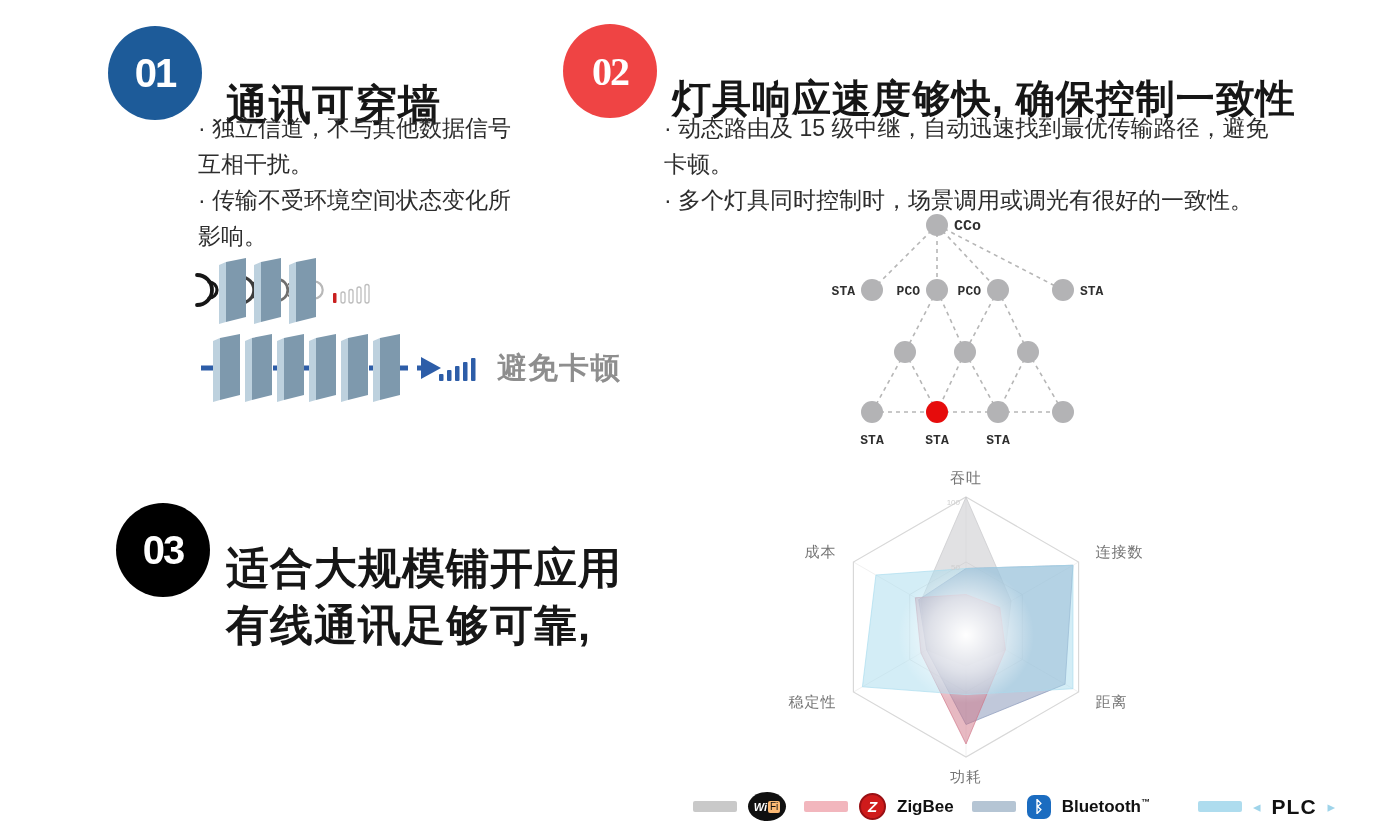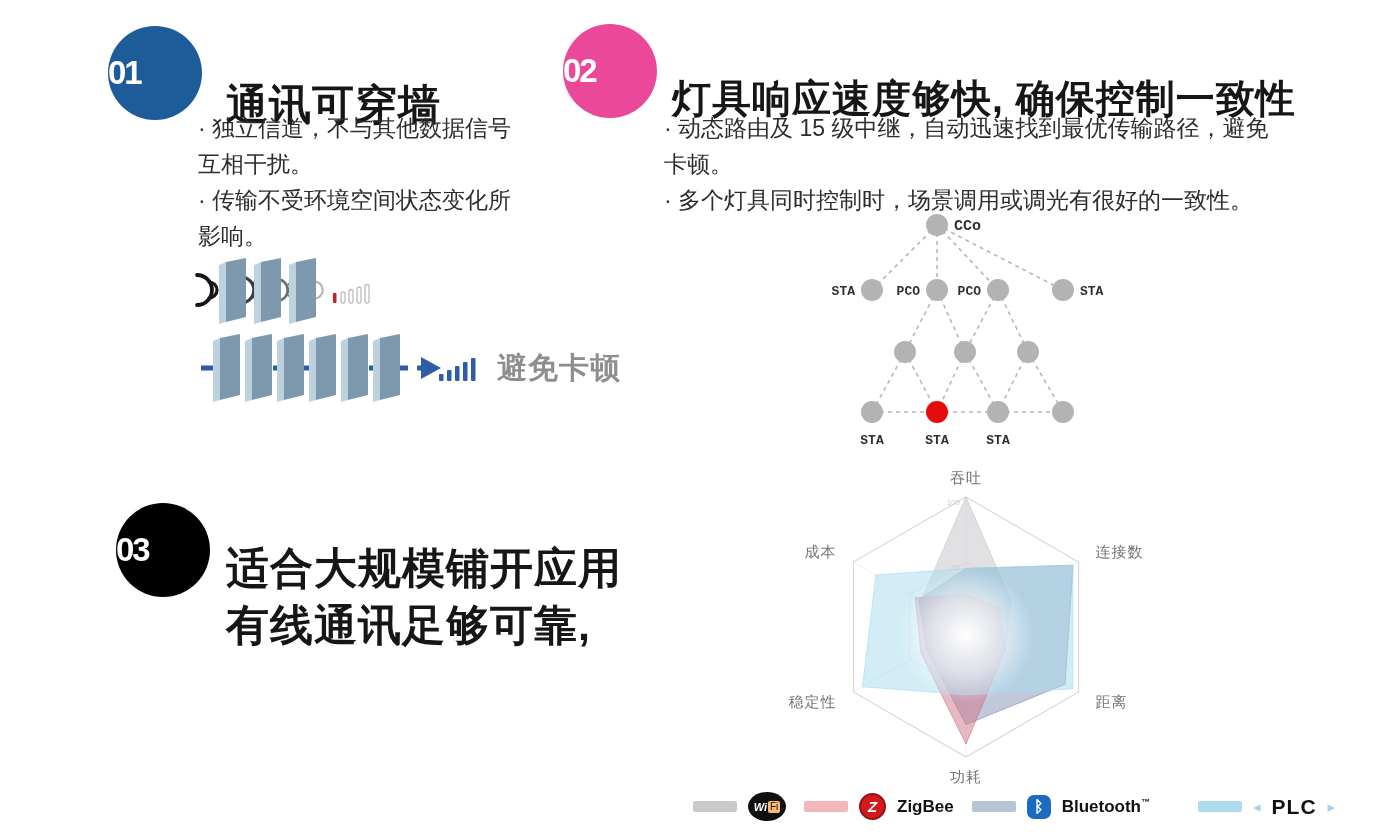--- a/index.html
+++ b/index.html
@@ -1,19 +1,19 @@
 <!DOCTYPE html>
 <html><head>
 <meta charset="utf-8">
 <style>
   html,body{margin:0;padding:0;background:#fff;}
   .page{position:relative;width:1400px;height:839px;background:#ffffff;overflow:hidden;
         font-family:"Liberation Sans","DejaVu Sans",sans-serif;}
   .badge{position:absolute;width:94px;height:94px;border-radius:50%;color:#ffffff;
-         display:flex;align-items:center;justify-content:flex-start;font-size:33px;
+         display:flex;align-items:center;justify-content:center;font-size:40px;
          font-weight:600;letter-spacing:-2px;}
   .b1{left:108px;top:26px}
   .b2{left:563px;top:24px}
   .b3{left:116px;top:503px}
   .title{position:absolute;font-weight:900;color:#161616;letter-spacing:1px;white-space:nowrap;}
   .t1{left:226px;top:42px;font-size:42px}
   .t2{left:672px;top:40px;font-size:39px}
   .t3{left:226px;top:504px;font-size:43px;line-height:57px;white-space:normal}
   .bullets{position:absolute;color:#2d2d2d;}
   .bullets p{margin:0;}
@@ -93,21 +93,21 @@
       <polygon points="190,91 197,88 197,150 190,152" fill="#bdd1de"></polygon>
       <polygon points="197,88 217,84 217,145 197,150" fill="#7e99ad"></polygon>
       <rect x="256" y="124" width="4.5" height="7" rx="1" fill="#2d5da8"></rect>
       <rect x="264" y="120" width="4.5" height="11" rx="1" fill="#2d5da8"></rect>
       <rect x="272" y="116" width="4.5" height="15" rx="1" fill="#2d5da8"></rect>
       <rect x="280" y="112" width="4.5" height="19" rx="1" fill="#2d5da8"></rect>
       <rect x="288" y="108" width="4.5" height="23" rx="1" fill="#2d5da8"></rect>
     </svg>
   <div class="dlabel dl2">避免卡顿</div>
 
-  <div class="badge b2" style="background: #ec4899;">
+  <div class="badge b2" style="background: #ef4444; font-family: Liberation Serif, serif;">
     <span>02</span>
   </div>
   <h2 class="title t2">灯具响应速度够快, 确保控制一致性</h2>
   <div class="bullets bl2">
     <p>· 动态路由及 15 级中继，自动迅速找到最优传输路径，避免卡顿。</p>
     <p>· 多个灯具同时控制时，场景调用或调光有很好的一致性。</p>
   </div>
 
   <svg id="topo-svg" class="abs" width="330" height="250" viewBox="0 0 330 250">
       <line x1="147" y1="15" x2="82" y2="80" stroke="#b6b6b6" stroke-width="1.6" stroke-dasharray="4 4"></line>

